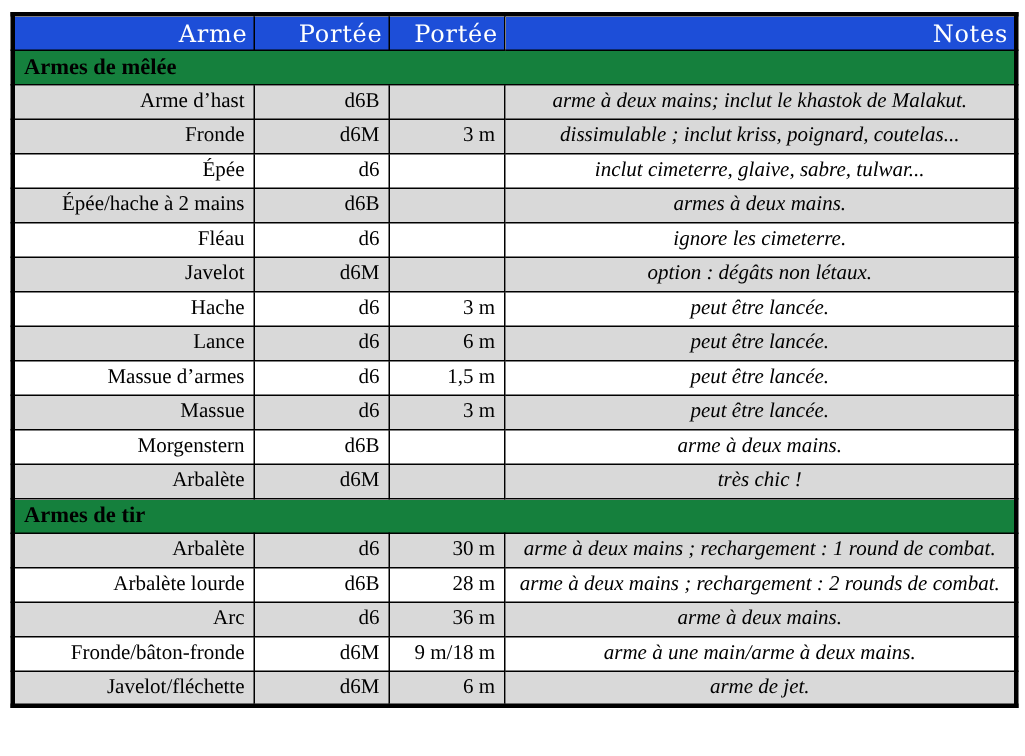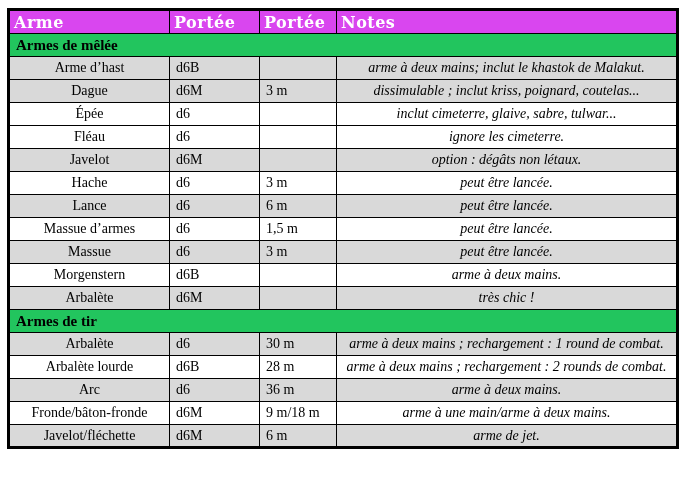--- a/index.html
+++ b/index.html
@@ -22,49 +22,49 @@
     border: 3px solid #000000;
   }
   table.weapons th,
   table.weapons td {
     border: 1px solid #000000;
     box-sizing: border-box;
     overflow: hidden;
     white-space: nowrap;
   }
   tr.header-row th {
-    background: #d946ef;
+    background: #1d4ed8;
     color: #ffffff;
     font-family: "DejaVu Serif", serif;
-    font-weight: bold;
+    font-weight: normal;
     font-size: 16px;
     letter-spacing: 0.5px;
-    text-align: left;
+    text-align: right;
     height: 24px;
     padding: 1px 4px;
   }
   tr.section-row td {
-    background: #22c55e;
+    background: #15803d;
     font-weight: bold;
     font-size: 15px;
     height: 23px;
     padding: 1px 6px;
     text-align: left;
   }
   tr.data-row td {
     background: #ffffff;
     font-size: 14px;
     height: 23px;
     padding: 1px 6px;
   }
   tr.data-row.shaded td {
     background: #d9d9d9;
   }
-  td.col-arme  { text-align: center; }
-  td.col-degats, td.col-portee { text-align: left; }
+  td.col-arme  { text-align: right; }
+  td.col-degats, td.col-portee { text-align: right; }
   td.col-notes {
     text-align: center;
     font-style: italic;
     font-size: 13.5px;
   }
 </style>
 </head>
 <body>
 
 <div class="page">
@@ -88,30 +88,36 @@
     <tr class="section-row">
           <td colspan="4">Armes de mêlée</td>
         </tr>
         <tr class="data-row shaded">
           <td class="col-arme">Arme d’hast</td>
           <td class="col-degats">d6B</td>
           <td class="col-portee"></td>
           <td class="col-notes">arme à deux mains; inclut le khastok de Malakut.</td>
         </tr>
         <tr class="data-row shaded">
-          <td class="col-arme">Dague</td>
+          <td class="col-arme">Fronde</td>
           <td class="col-degats">d6M</td>
           <td class="col-portee">3 m</td>
           <td class="col-notes">dissimulable ; inclut kriss, poignard, coutelas...</td>
         </tr>
         <tr class="data-row">
           <td class="col-arme">Épée</td>
           <td class="col-degats">d6</td>
           <td class="col-portee"></td>
           <td class="col-notes">inclut cimeterre, glaive, sabre, tulwar...</td>
+        </tr>
+        <tr class="data-row shaded">
+          <td class="col-arme">Épée/hache à 2 mains</td>
+          <td class="col-degats">d6B</td>
+          <td class="col-portee"></td>
+          <td class="col-notes">armes à deux mains.</td>
         </tr>
         <tr class="data-row">
           <td class="col-arme">Fléau</td>
           <td class="col-degats">d6</td>
           <td class="col-portee"></td>
           <td class="col-notes">ignore les cimeterre.</td>
         </tr>
         <tr class="data-row shaded">
           <td class="col-arme">Javelot</td>
           <td class="col-degats">d6M</td>

